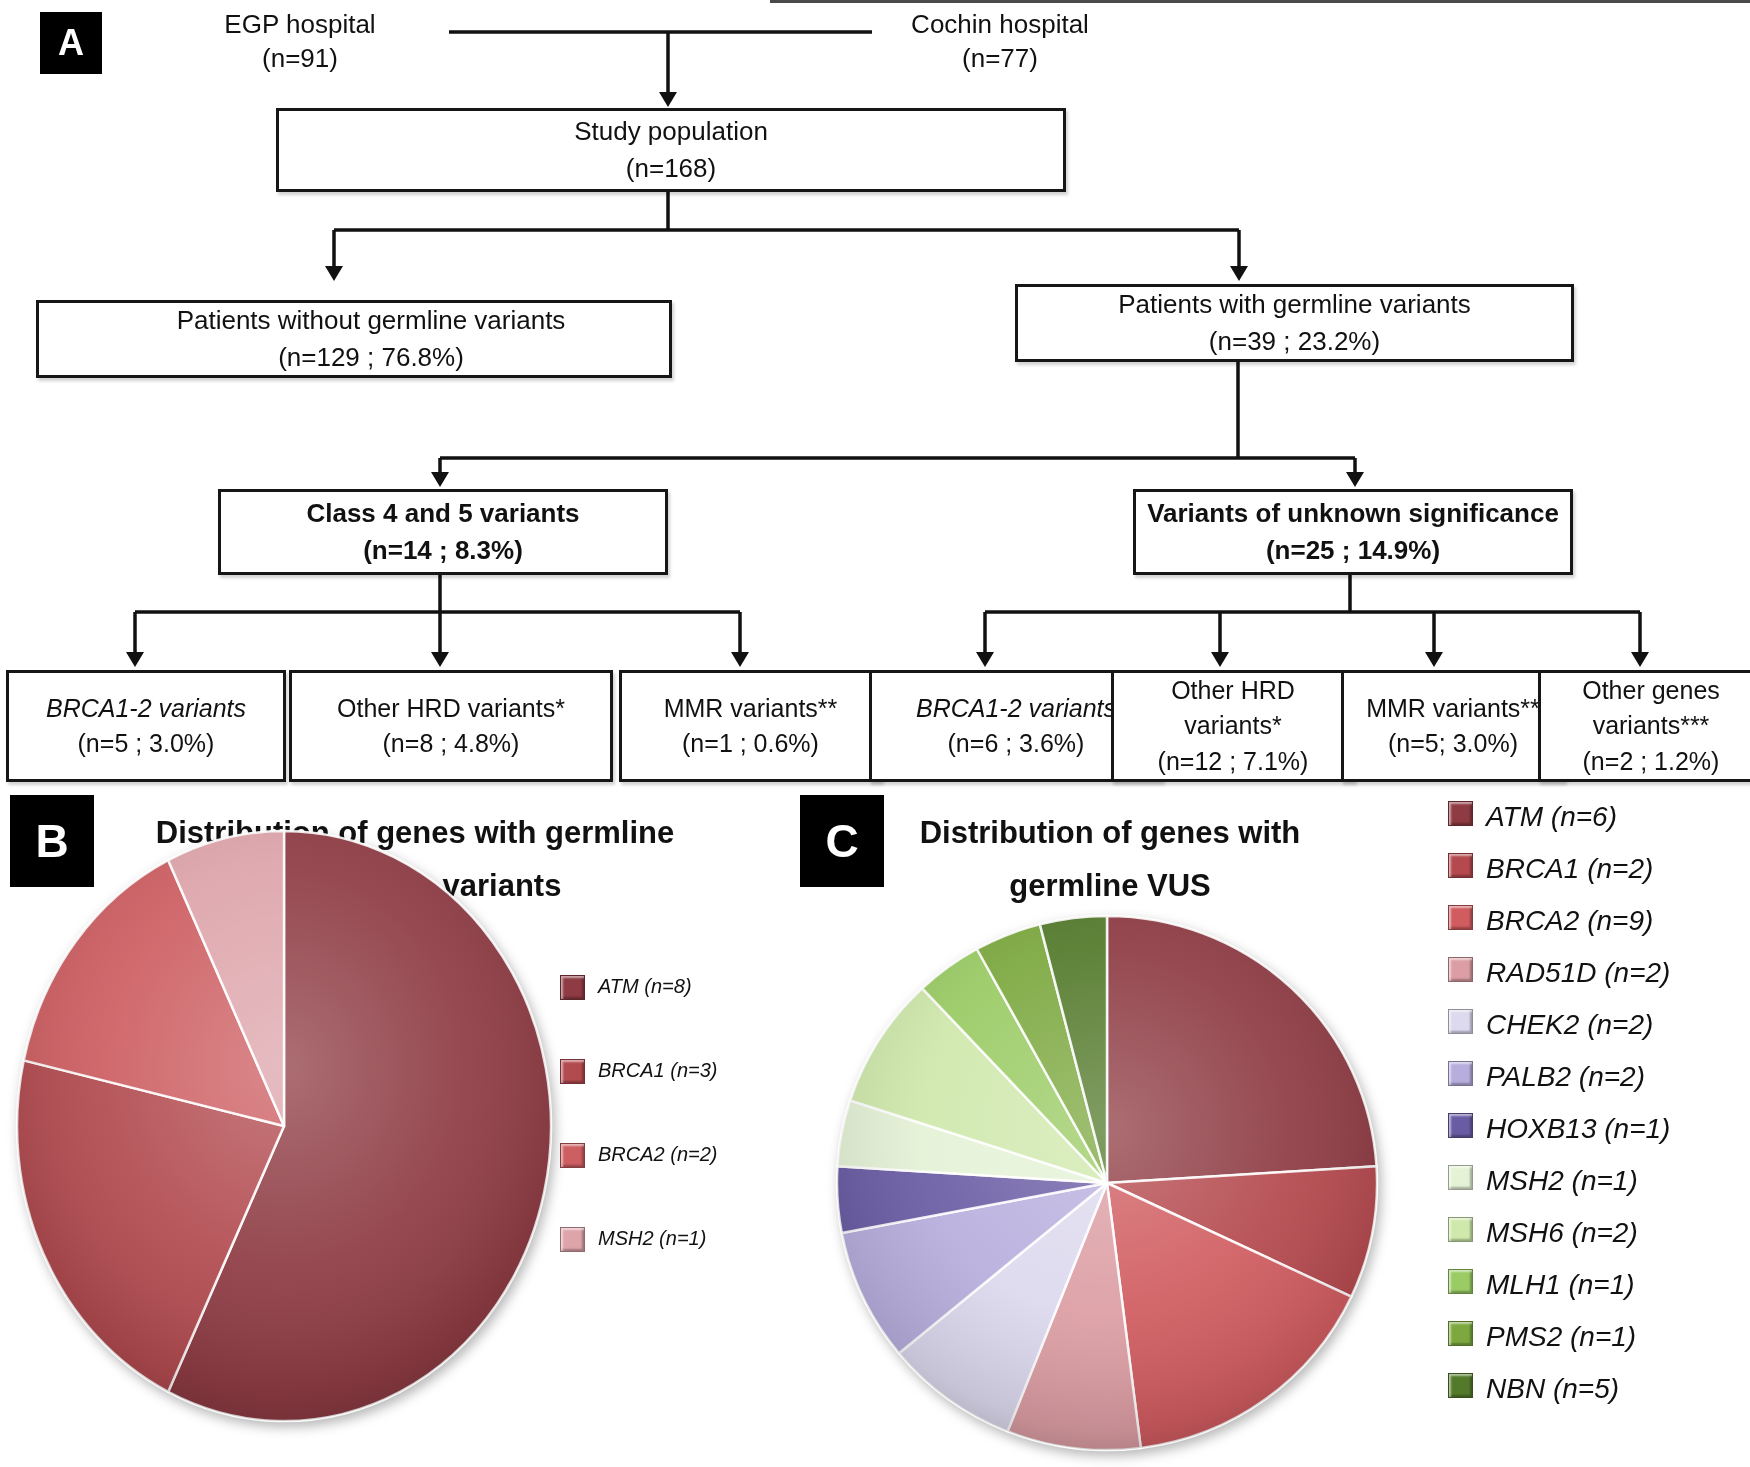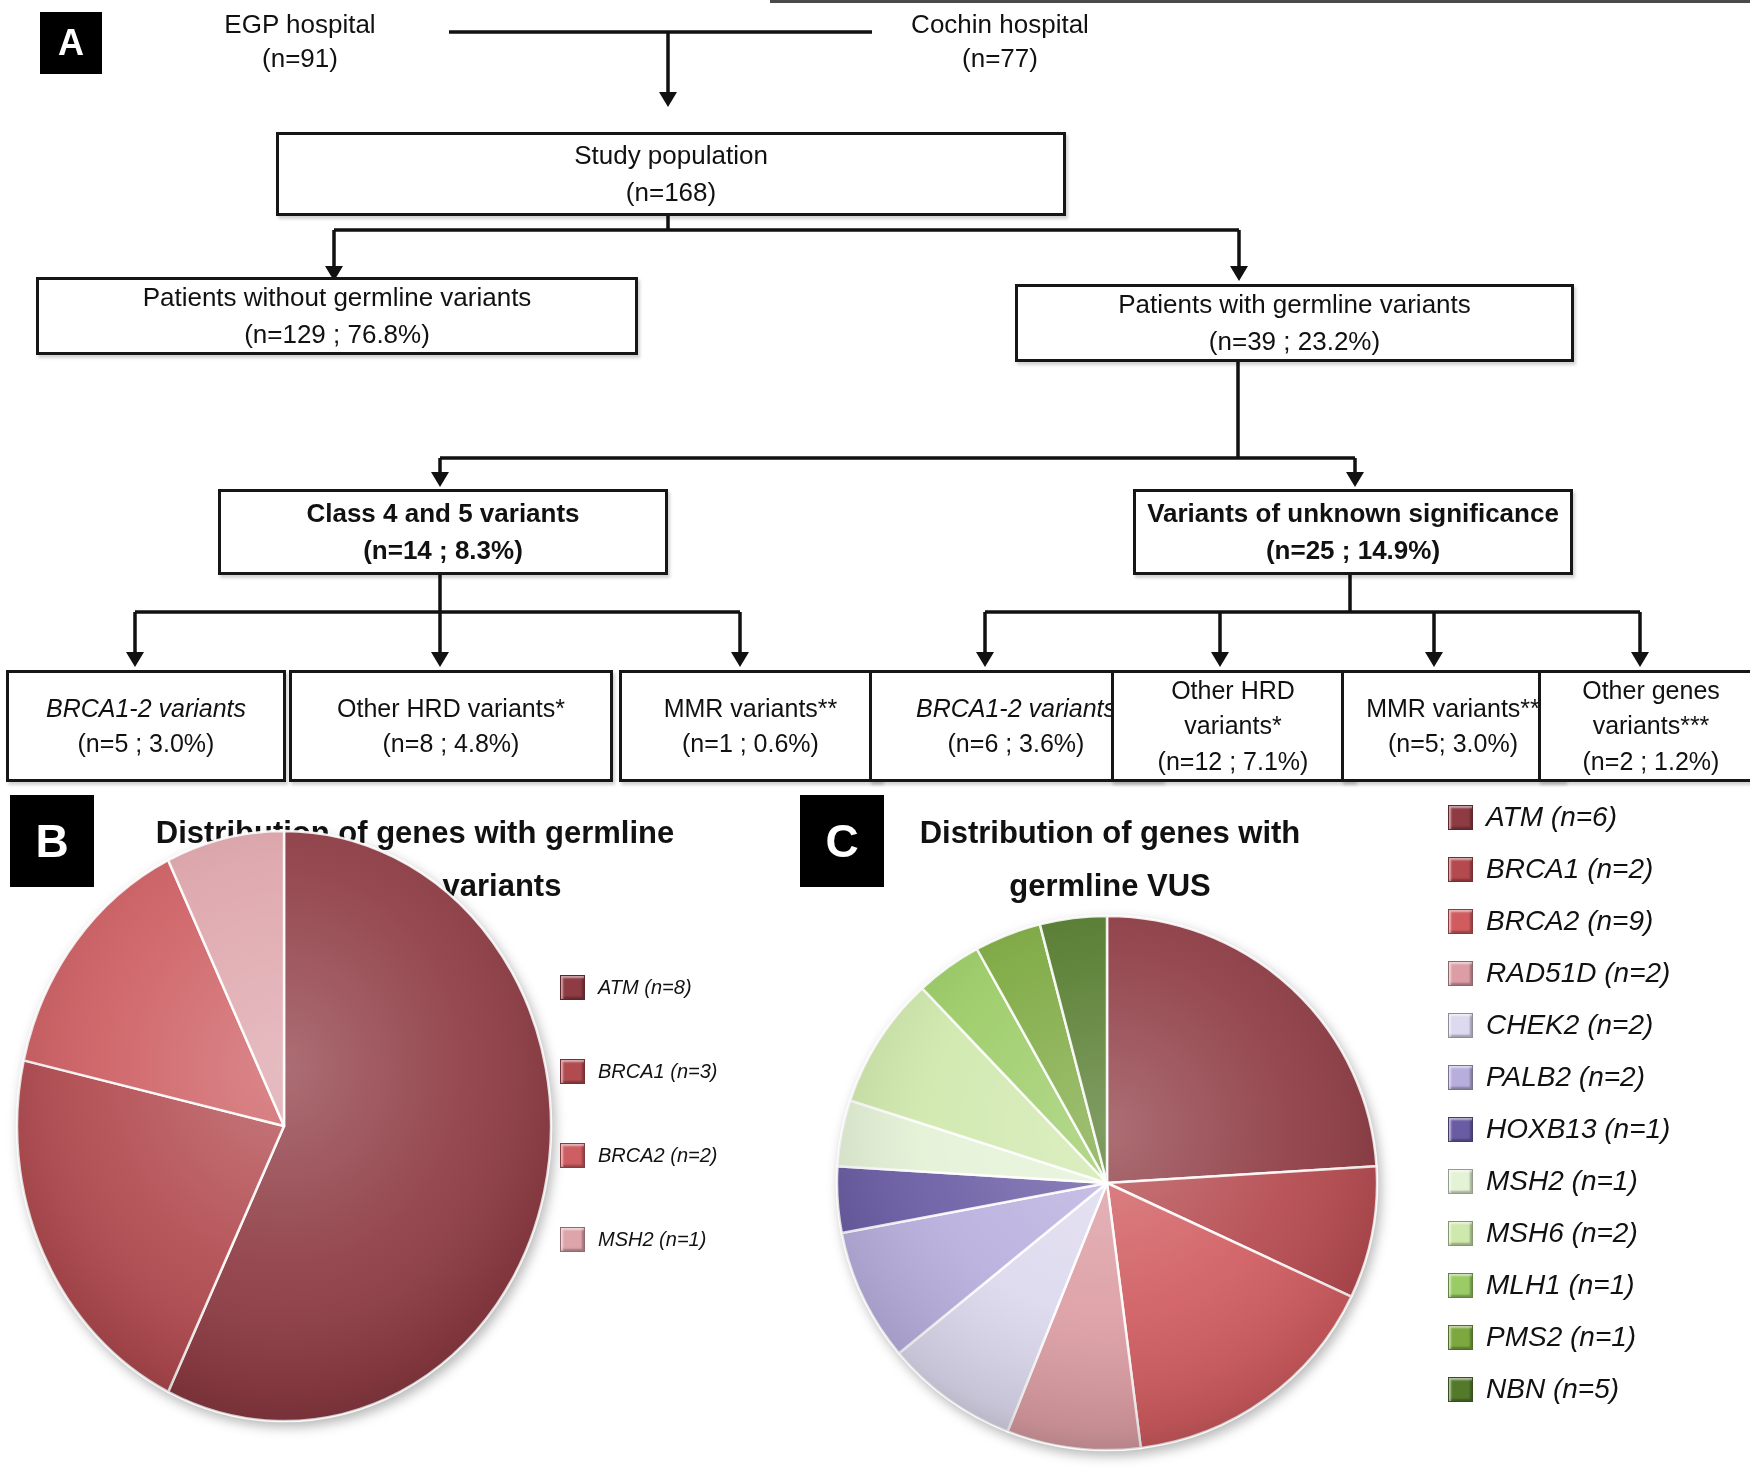--- a/index.html
+++ b/index.html
@@ -12,21 +12,21 @@
         display:flex;flex-direction:column;align-items:center;justify-content:center;
         text-align:center;font-size:26px;line-height:1.42;box-shadow:2px 3px 3px rgba(0,0,0,0.18);}
   .fc-box.leaf{font-size:25px;}
   .italic{font-style:italic;}
   .connectors{position:absolute;left:0;top:0;}
   .connectors line{stroke:#111;stroke-width:3.5;}
   .connectors polygon{fill:#111;}
   .panel-title{position:absolute;text-align:center;font-weight:bold;font-size:31px;line-height:1.72;}
   .pie-svg{position:absolute;filter:drop-shadow(3px 5px 6px rgba(0,0,0,0.28));}
   .legend{position:absolute;display:flex;flex-direction:column;}
-  .legend-item{display:flex;align-items:center;gap:13px;}
+  .legend-item{display:flex;gap:13px;}
   .swatch{width:23px;height:23px;flex:0 0 auto;border:1px solid rgba(0,0,0,0.35);
         box-shadow:inset 2px 2px 2px rgba(255,255,255,0.55), inset -2px -2px 2px rgba(0,0,0,0.28);}
   .legend-label{font-style:italic;white-space:nowrap;}
   .legend-b{left:560px;top:975px;gap:59px;}
   .legend-b .legend-label{font-size:20px;}
   .legend-c{left:1448px;top:801px;gap:20px;}
   .legend-c .legend-label{font-size:28px;}
   .crop-line{position:absolute;background:#2a2a2a;opacity:0.85;}
 </style>
 </head>
@@ -76,26 +76,26 @@
     <line x1="985" y1="612" x2="985" y2="654"></line>
       <polygon points="976,652 994,652 985,667"></polygon>
     <line x1="1220" y1="612" x2="1220" y2="654"></line>
       <polygon points="1211,652 1229,652 1220,667"></polygon>
     <line x1="1434" y1="612" x2="1434" y2="654"></line>
       <polygon points="1425,652 1443,652 1434,667"></polygon>
     <line x1="1640" y1="612" x2="1640" y2="654"></line>
       <polygon points="1631,652 1649,652 1640,667"></polygon>
   </svg>
 
-  <div class="fc-box" style="left:276px;top:108px;width:784px;height:78px;margin-top:24px;">
+  <div class="fc-box" style="left:276px;top:108px;width:784px;height:78px;">
     <div>Study population</div>
     <div>(n=168)</div>
   </div>
 
-  <div class="fc-box" style="left:36px;top:277px;width:596px;height:72px;">
+  <div class="fc-box" style="left:36px;top:300px;width:596px;height:72px;padding-left:34px;">
     <div>Patients without germline variants</div>
     <div>(n=129 ; 76.8%)</div>
   </div>
   <div class="fc-box" style="left:1015px;top:284px;width:553px;height:72px;">
     <div>Patients with germline variants</div>
     <div>(n=39 ; 23.2%)</div>
   </div>
 
   <div class="fc-box" style="left:218px;top:489px;width:444px;height:80px;font-weight:bold;">
     <div>Class 4 and 5 variants</div>

